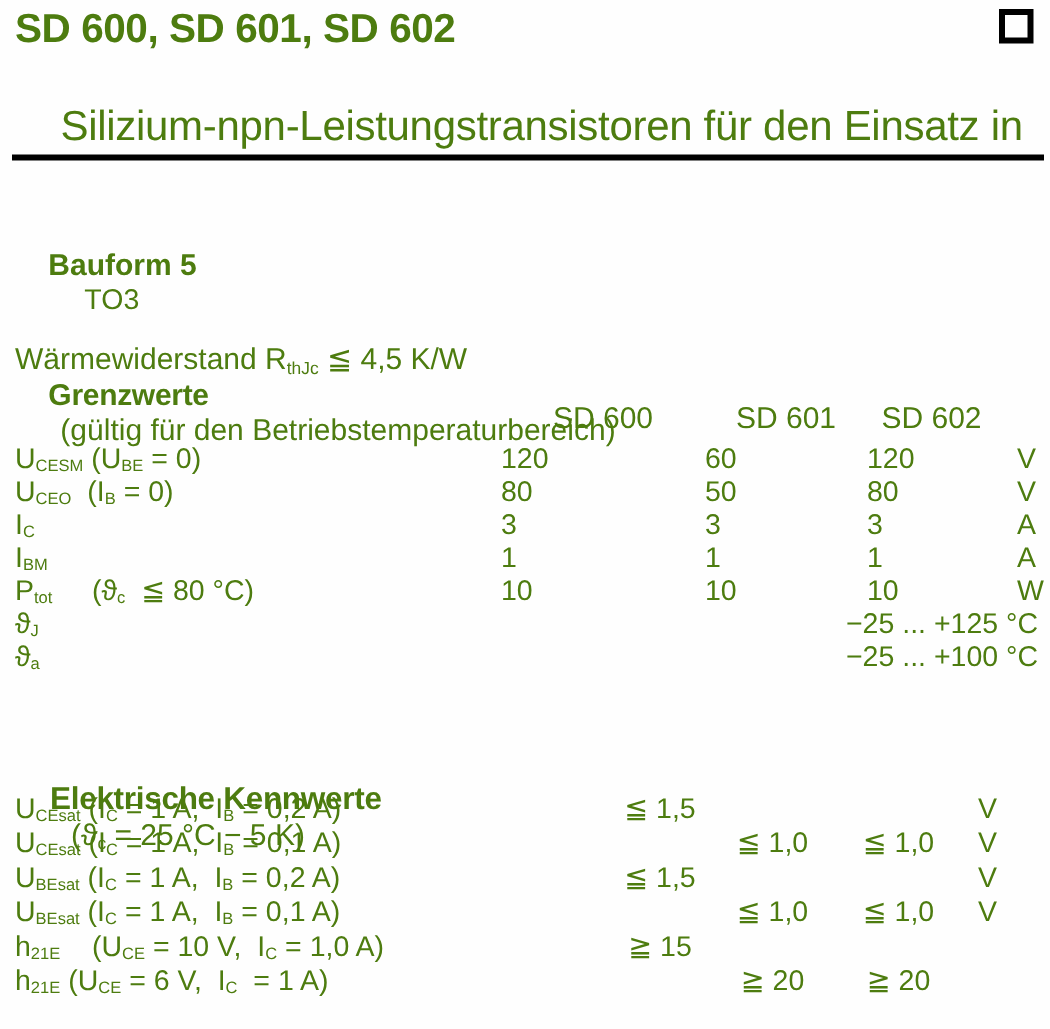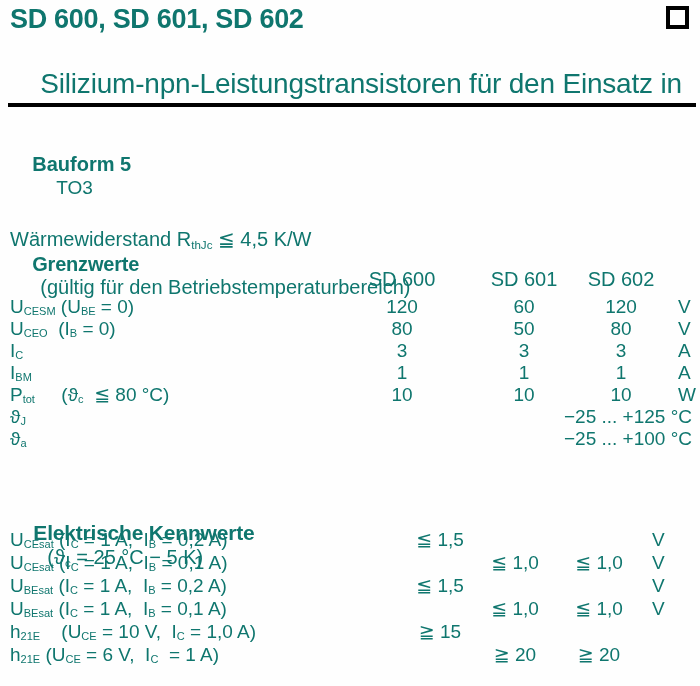--- a/index.html
+++ b/index.html
@@ -1,20 +1,20 @@
 <!DOCTYPE html>
 <html><head>
 <meta charset="utf-8">
 <style>
   html,body{margin:0;padding:0;background:#ffffff;}
   .page{
     position:relative;
     width:700px;height:686px;
     background:#fefefe;
-    color:#0f766e;
+    color:#4d7c0f;
     font-family:"Liberation Sans","DejaVu Sans",sans-serif;
     overflow:hidden;
   }
   sub{
     font-size:0.58em;
     position:relative;
     top:0.22em;
     vertical-align:baseline;
     line-height:0;
     letter-spacing:0;
@@ -32,21 +32,21 @@
   .doc-subtitle{
     position:absolute;left:10px;top:37px;
     font-size:28px;line-height:31px;letter-spacing:-0.2px;
     white-space:pre;
   }
   .rule{
     position:absolute;left:8px;top:103px;
     width:688px;height:4px;background:#000;
   }
   .line{position:absolute;left:10px;font-size:20px;white-space:pre;}
-  .bauform-line{top:130px;}
+  .bauform-line{top:143px;}
   .bauform-label{font-weight:bold;}
   .bauform-value{margin-left:24px;font-size:19px;}
   .thermal-line{top:182px;margin-top:45px;}
   .section-heading{position:absolute;left:10px;font-size:20px;white-space:pre;}
   .heading-bold{font-weight:bold;letter-spacing:-0.2px;}
   .heading-rest{margin-left:8px;}
   .limits-heading{top:230px;}
   .kenn-heading{top:497px;font-size:21px;}
   .kenn-heading .heading-rest{font-size:20px;margin-left:14px;}
 
@@ -57,33 +57,33 @@
     grid-template-columns:326px 136px 108px 86px 34px;
     height:22px;line-height:22px;
   }
   .limits-table .thead{height:26px;line-height:26px;margin-bottom:4px;font-size:20px;}
   .limits-table .trow-span{
     display:grid;
     grid-template-columns:326px 364px;
     height:22px;line-height:22px;
   }
   .cell-label{white-space:pre;padding-left:2px;}
-  .cell-val{text-align:center;white-space:pre;}
+  .cell-val{text-align:left;white-space:pre;}
   .cell-unit{text-align:left;padding-left:14px;white-space:pre;}
   .cell-span{text-align:right;padding-right:6px;white-space:pre;}
   .col-header{text-align:center;white-space:pre;}
 
   
   .kenn-table{position:absolute;left:8px;top:528px;font-size:19px;}
   .kenn-table .trow{
     display:grid;
     grid-template-columns:396px 72px 78px 90px 54px;
     height:23px;line-height:23px;
   }
-  .kenn-table .cell-val{}
+  .kenn-table .cell-val{text-align:center;}
   .kenn-table .cell-unit{padding-left:8px;}
 </style>
 </head>
 <body>
 
 <div class="page">
 
   <div class="doc-title">SD 600, SD 601, SD 602</div>
   <div class="corner-square"></div>
 

